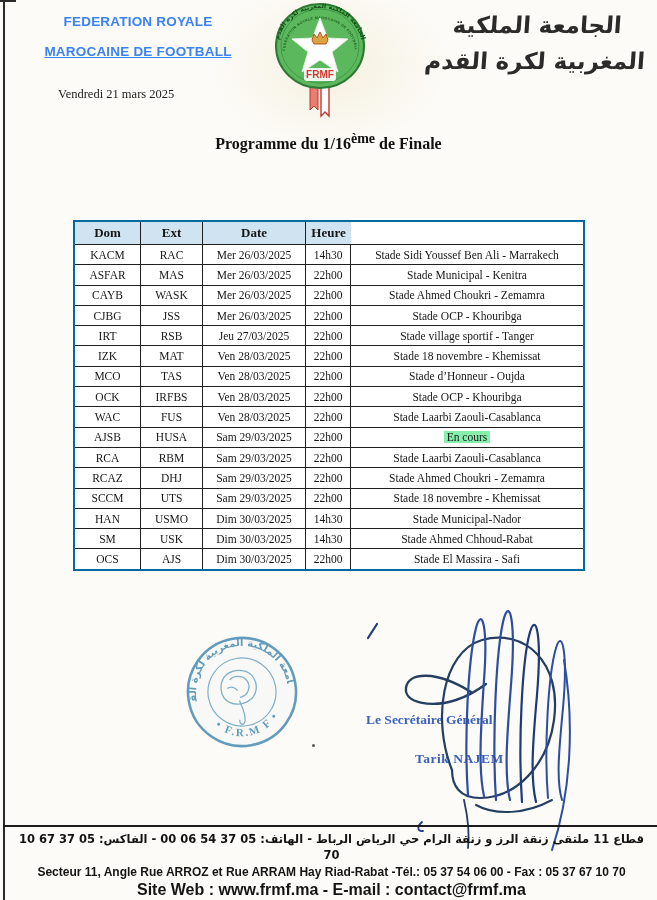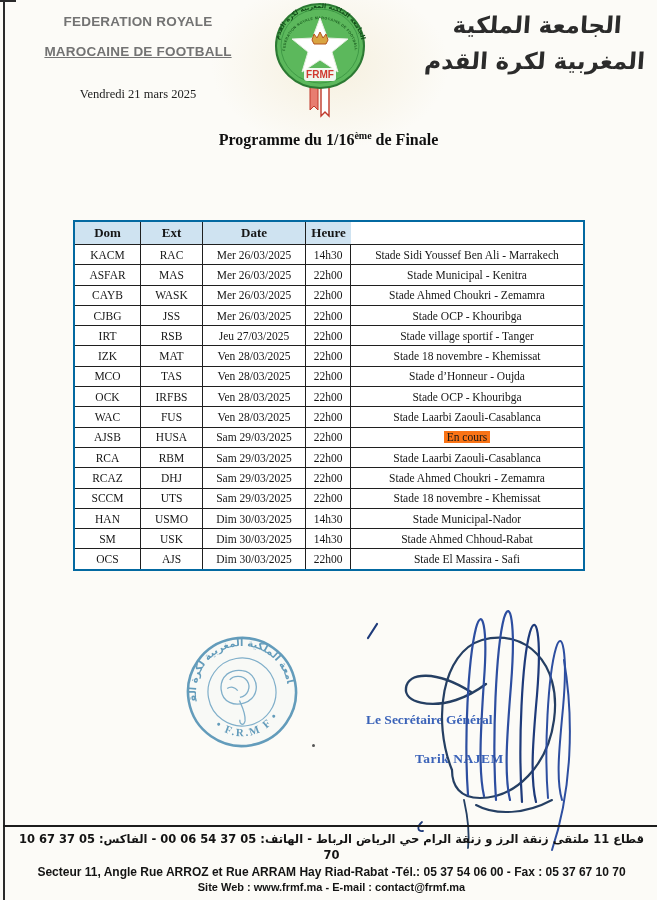--- a/index.html
+++ b/index.html
@@ -13,63 +13,63 @@
     position:absolute; left:210px; top:-20px; width:240px; height:170px;
     background:radial-gradient(ellipse at center, rgba(238,226,193,0.45), rgba(238,226,193,0) 70%);
     pointer-events:none;
   }
   .scan-line-left { position:absolute; left:3px; top:0; bottom:0; width:2px; background:#2a2a2a; }
   .scan-tick-top  { position:absolute; left:0; top:0; width:16px; height:2px; background:#2a2a2a; }
 
   
   .org-block { position:absolute; left:36px; top:14px; width:204px; text-align:center;
                font-family:"Liberation Sans", sans-serif; font-weight:bold; font-size:13.5px;
-               letter-spacing:0.2px; color:#737373; }
+               letter-spacing:0.2px; color:#3b82f6; }
   .org-block .l2 { margin-top:15px;text-decoration:underline; }
-  .doc-date { position:absolute; left:58px; top:87px; width:160px; text-align:center;
+  .doc-date { position:absolute; left:58px; top:87px; width:160px; 
               font-size:12.5px; color:#222; }
   .logo-wrap { position:absolute; left:258px; top:2px; width:124px; height:118px; }
   .arabic-head { position:absolute; right:6px; top:8px; width:230px; text-align:center;
                  direction:rtl; font-family:"DejaVu Sans", sans-serif;
                  font-size:23px; font-weight:600; color:#2b2b2b; line-height:1.55;
                  transform:skewX(-4deg); }
 
   
   .title-block { position:absolute; left:0; right:0; top:130px; text-align:center;
                  font-weight:bold; font-size:16px; line-height:1.26; color:#101010; }
-  .title-block sup { font-size:10px;text-align:center; }
+  .title-block sup { font-size:14px;text-align:center; }
 
   
   .tbl { position:absolute; left:73px; top:220px; width:512px; border:2px solid #0369a1; background:#fff; }
   .tr { display:grid; grid-template-columns:66px 62px 103px 45px auto; }
   .td { border-right:1px solid #1f1f1f; border-top:1px solid #1f1f1f;
         display:flex; align-items:center; justify-content:center;
         font-size:11.5px; height:20.3px; white-space:nowrap; overflow:hidden; }
   .td:last-child { border-right:none; }
   .tr.thead .td { border-top:none; background:#cfe3f1; font-weight:bold; font-size:13px; height:22px; }
-  .hl { background:#f97316; padding:0 3px; }
+  .hl { background:#86efac; padding:0 3px; }
 
   
   .stamp { position:absolute; left:172px; top:620px; width:140px; height:150px; }
   .sig-svg { position:absolute; left:356px; top:600px; width:270px; height:255px; pointer-events:none; }
   .sig-role { position:absolute; left:366px; top:712px; width:150px;
               font-weight:bold; font-size:13.5px; color:#3a62b8; }
   .sig-name { position:absolute; left:392px; top:751px; width:120px;
               font-weight:bold; font-size:13.5px; color:#3a62b8; letter-spacing:0.5px;margin-left:23px; }
   .ink-dot { position:absolute; left:312px; top:744px; width:3px; height:3px;
              border-radius:50%; background:#555; }
 
   
   .footer-rule { position:absolute; left:3px; right:0; top:825px; height:2px; background:#1c1c1c; }
   .footer { position:absolute; left:10px; right:4px; top:831px; text-align:center; color:#141414; }
   .footer .ar { direction:rtl; font-family:"DejaVu Sans", sans-serif; font-weight:bold;
                 font-size:11.5px; line-height:1.4; }
   .footer .fr { font-family:"Liberation Sans", sans-serif; font-weight:bold; font-size:12px;
                 line-height:1.28; margin-top:2px;text-align:center; }
-  .footer .web { font-family:"Liberation Sans", sans-serif; font-weight:bold; font-size:11px; }
+  .footer .web { font-family:"Liberation Sans", sans-serif; font-weight:bold; font-size:16px; }
 </style>
 </head>
 <body>
 
 <div class="page">
   <div class="cream-blotch"></div>
   <div class="scan-line-left"></div>
   <div class="scan-tick-top"></div>
 
   <div class="org-block">

